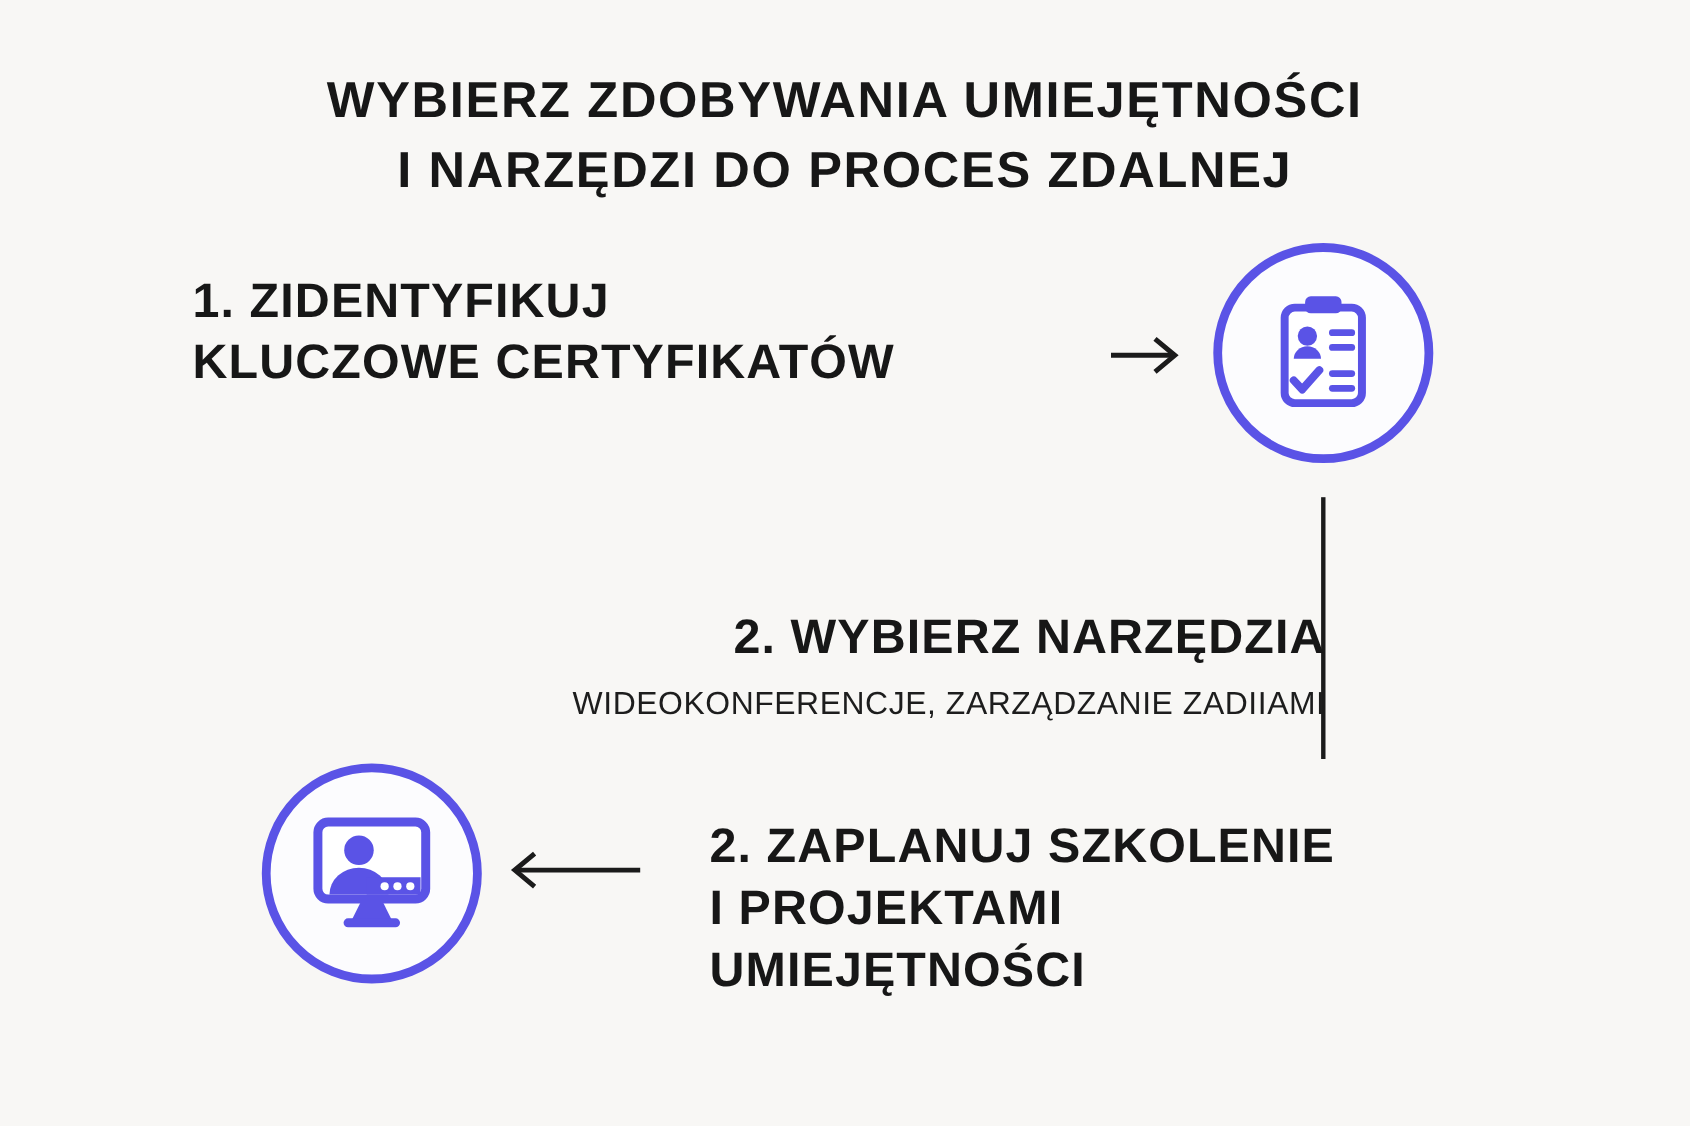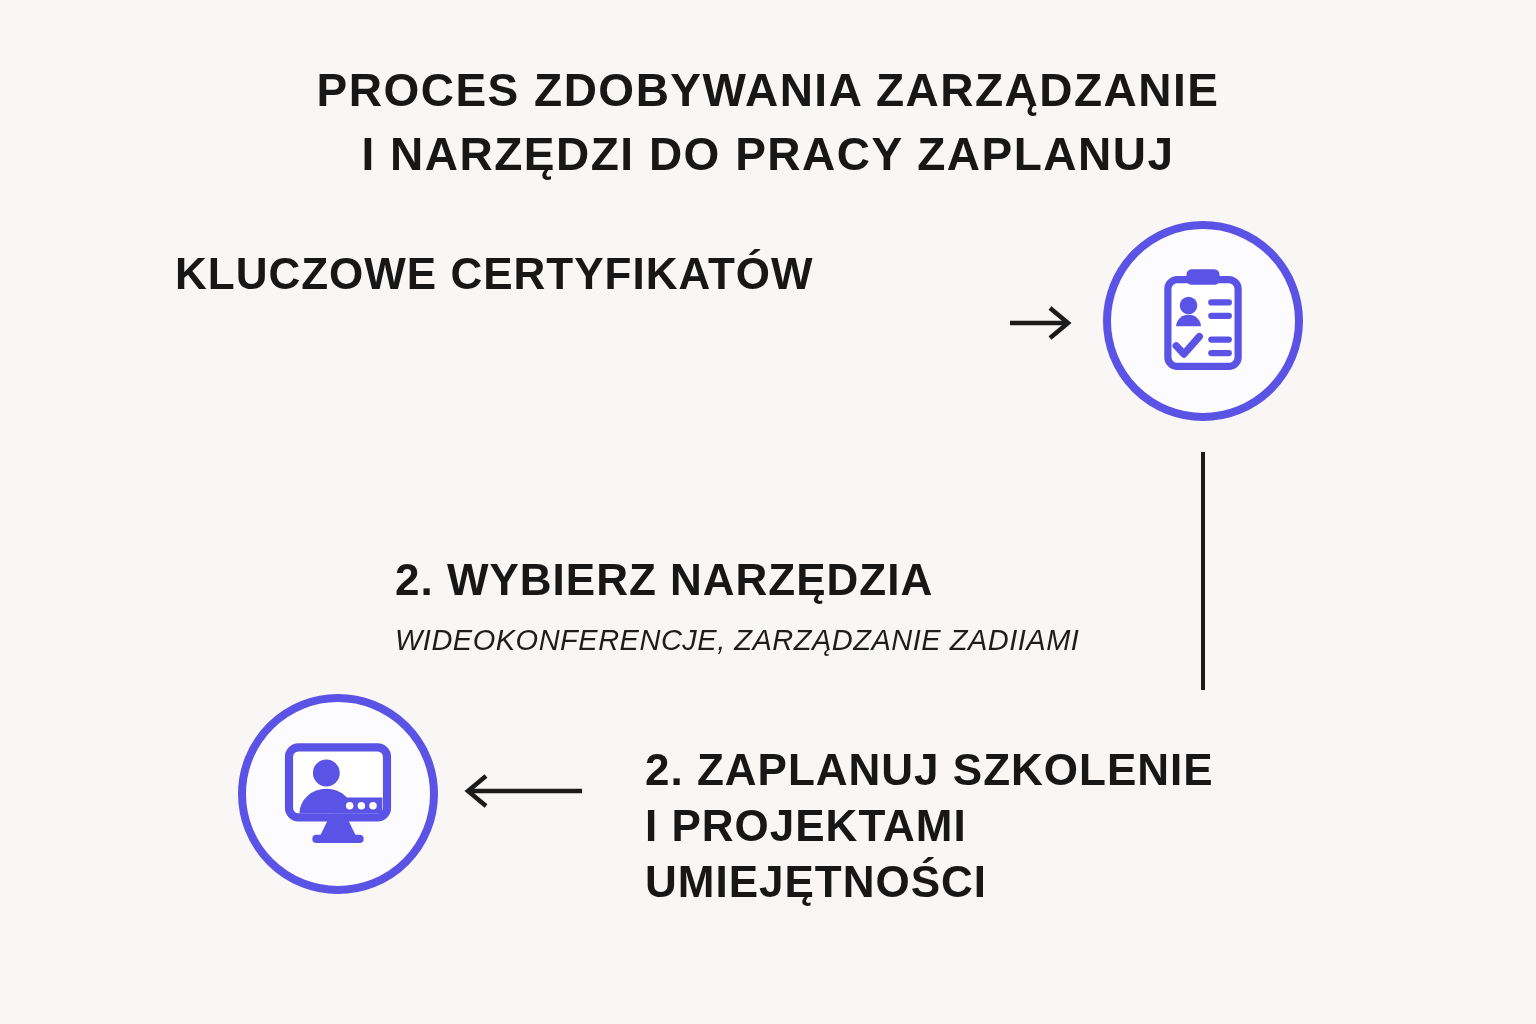--- a/index.html
+++ b/index.html
@@ -47,23 +47,23 @@
     left: 175px;
     top: 246px;
     text-align: left;
   }
   .step1 .step-subtitle { margin-top: 22px; }
   .step2 {
     position: absolute;
     left: 395px;
     top: 552px;
     width: 810px;
-    text-align: left;
+    text-align: right;
   }
-  .step2 .step-subtitle { margin-top: 16px; font-style: italic; }
+  .step2 .step-subtitle { margin-top: 16px; }
   .step3 {
     position: absolute;
     left: 645px;
     top: 742px;
     text-align: left;
   }
   .icon-circle {
     position: absolute;
     width: 200px;
     height: 200px;
@@ -91,26 +91,27 @@
     height: 238px;
     background: #1b1b1b;
   }
 </style>
 </head>
 <body>
 
 <div class="canvas">
 
   <div class="title">
-    <div>PROCES ZDOBYWANIA ZARZĄDZANIE</div>
-    <div>I NARZĘDZI DO PRACY ZAPLANUJ</div>
+    <div>WYBIERZ ZDOBYWANIA UMIEJĘTNOŚCI</div>
+    <div>I NARZĘDZI DO PROCES ZDALNEJ</div>
   </div>
 
   <div class="step1">
     <div class="step-heading">
+      <div>1. ZIDENTYFIKUJ</div>
       <div>KLUCZOWE CERTYFIKATÓW</div>
     </div>
   </div>
 
   <div class="arrow arrow-right">
     <svg width="66" height="46" viewBox="0 0 66 46">
       <line x1="2" y1="23" x2="58" y2="23" stroke="#1b1b1b" stroke-width="4.5"></line>
       <polyline points="42,8 60,23 42,38" fill="none" stroke="#1b1b1b" stroke-width="4.5" stroke-linejoin="miter"></polyline>
     </svg>
   </div>

